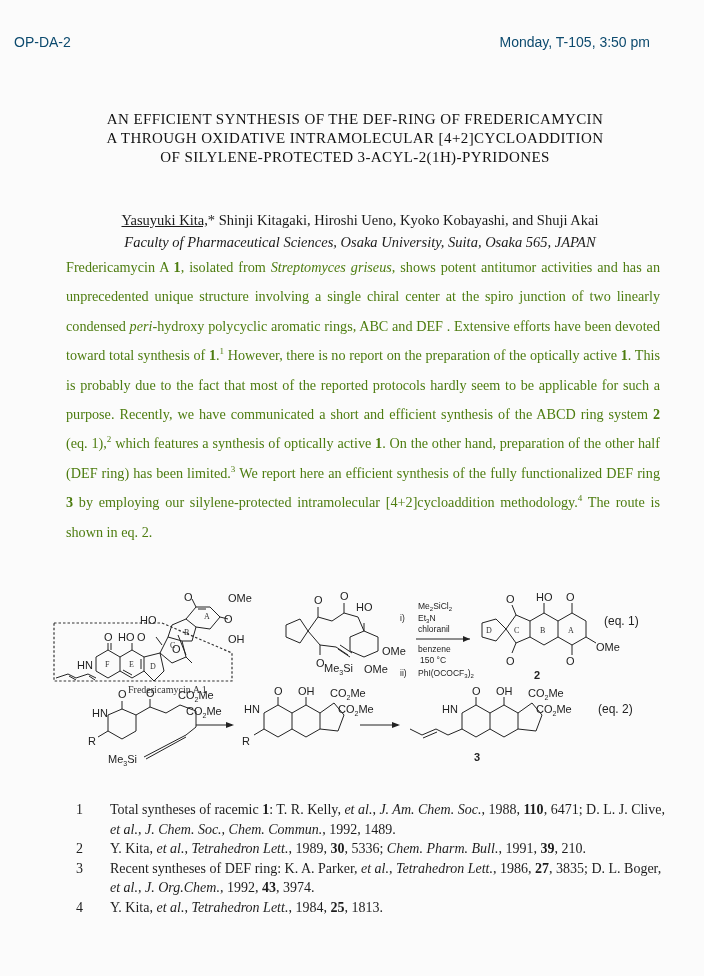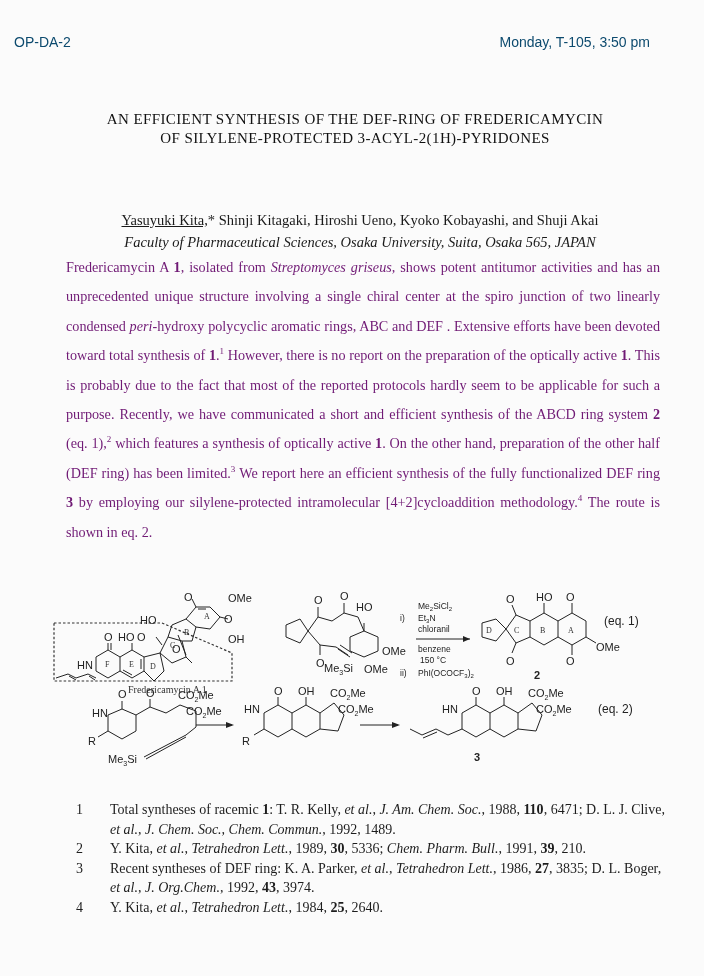--- a/index.html
+++ b/index.html
@@ -16,21 +16,21 @@
     color: #111;
   }
   .authors {
     position: absolute; top: 181px; left: 40px; width: 640px; text-align: center;
     font-size: 14.5px; line-height: 22px; margin-top: 28px;
   }
   .authors .u { text-decoration: underline; }
   .affil { font-style: italic; }
   .body-text {
     position: absolute; top: 253px; left: 66px; width: 594px;
-    font-size: 14.2px; line-height: 29.4px; text-align: justify; color: #701a75;
+    font-size: 14.2px; line-height: 29.4px; text-align: justify; color: #4d7c0f;
   }
   .body-text p { margin: 0; }
   sup { font-size: 9px; vertical-align: super; line-height: 0; }
   .scheme { position: absolute; left: 0; top: 585px; width: 704px; height: 200px; }
   .scheme svg { width: 704px; height: 200px; }
   .chem { font-family: "Liberation Sans", sans-serif; font-size: 11px; fill: #222; }
   .chem-s { font-family: "Liberation Sans", sans-serif; font-size: 8.5px; fill: #222; }
   .chem-r { font-family: "Liberation Serif", serif; font-size: 8px; fill: #333; }
   .bond { stroke: #222; stroke-width: 1; fill: none; }
   .dash { stroke: #333; stroke-width: 1.2; stroke-dasharray: 2.5 2; fill: none; }
@@ -44,20 +44,21 @@
   b { font-weight: bold; }
 </style>
 </head>
 <body>
 
 <div id="hdr-left" class="hdr">OP-DA-2</div>
 <div id="hdr-right" class="hdr">Monday, T-105, 3:50 pm</div>
 
 <div class="title">
   <div>AN EFFICIENT SYNTHESIS OF THE DEF-RING OF FREDERICAMYCIN</div>
+  <div>A THROUGH OXIDATIVE INTRAMOLECULAR [4+2]CYCLOADDITION</div>
   <div>OF SILYLENE-PROTECTED 3-ACYL-2(1H)-PYRIDONES</div>
 </div>
 
 <div class="authors">
   <div><span class="u">Yasuyuki Kita,</span><span>*</span><span> Shinji Kitagaki,  Hiroshi Ueno,  Kyoko Kobayashi,  and  Shuji Akai</span></div>
   <div class="affil">Faculty of Pharmaceutical Sciences, Osaka University, Suita, Osaka 565, JAPAN</div>
 </div>
 
 <div class="body-text">
   <p><span>Fredericamycin A </span><b>1</b><span>, isolated from </span><i>Streptomyces griseus</i><span>, shows potent antitumor activities and has an unprecedented unique structure involving a single chiral center at the spiro junction of two linearly condensed </span><i>peri</i><span>-hydroxy polycyclic aromatic rings, ABC and DEF .  Extensive efforts have been devoted toward total synthesis of </span><b>1</b><span>.</span><sup>1</sup><span>  However, there is no report on the preparation of the optically active </span><b>1</b><span>.  This is probably due to the fact that most of the reported protocols hardly seem to be applicable for such a purpose.  Recently, we have communicated a short and efficient synthesis of the ABCD ring system </span><b>2</b><span> (eq. 1),</span><sup>2</sup><span> which features a synthesis of optically active </span><b>1</b><span>.  On the other hand, preparation of the other half (DEF ring) has been limited.</span><sup>3</sup><span>  We report here an efficient synthesis of the fully functionalized DEF ring </span><b>3</b><span> by employing our silylene-protected intramolecular [4+2]cycloaddition methodology.</span><sup>4</sup><span>  The route is shown in eq. 2.</span></p>
@@ -211,15 +212,15 @@
   <div class="ref">
       <span class="num">2</span>
       <span class="txt"><span>Y. Kita, </span><i>et al.</i><span>, </span><i>Tetrahedron Lett.</i><span>, 1989, </span><b>30</b><span>, 5336;  </span><i>Chem. Pharm. Bull.</i><span>, 1991, </span><b>39</b><span>, 210.</span></span>
     </div>
   <div class="ref">
       <span class="num">3</span>
       <span class="txt"><span>Recent syntheses of DEF ring: K. A. Parker, </span><i>et al.</i><span>, </span><i>Tetrahedron Lett.</i><span>, 1986, </span><b>27</b><span>, 3835;  D. L. Boger, </span><i>et al.</i><span>, </span><i>J. Org.Chem.</i><span>, 1992, </span><b>43</b><span>, 3974.</span></span>
     </div>
   <div class="ref">
       <span class="num">4</span>
-      <span class="txt"><span>Y. Kita, </span><i>et al.</i><span>, </span><i>Tetrahedron Lett.</i><span>, 1984, </span><b>25</b><span>, 2640.</span></span>
+      <span class="txt"><span>Y. Kita, </span><i>et al.</i><span>, </span><i>Tetrahedron Lett.</i><span>, 1984, </span><b>25</b><span>, 1813.</span></span>
     </div>
 </div>
 
 </body></html>

